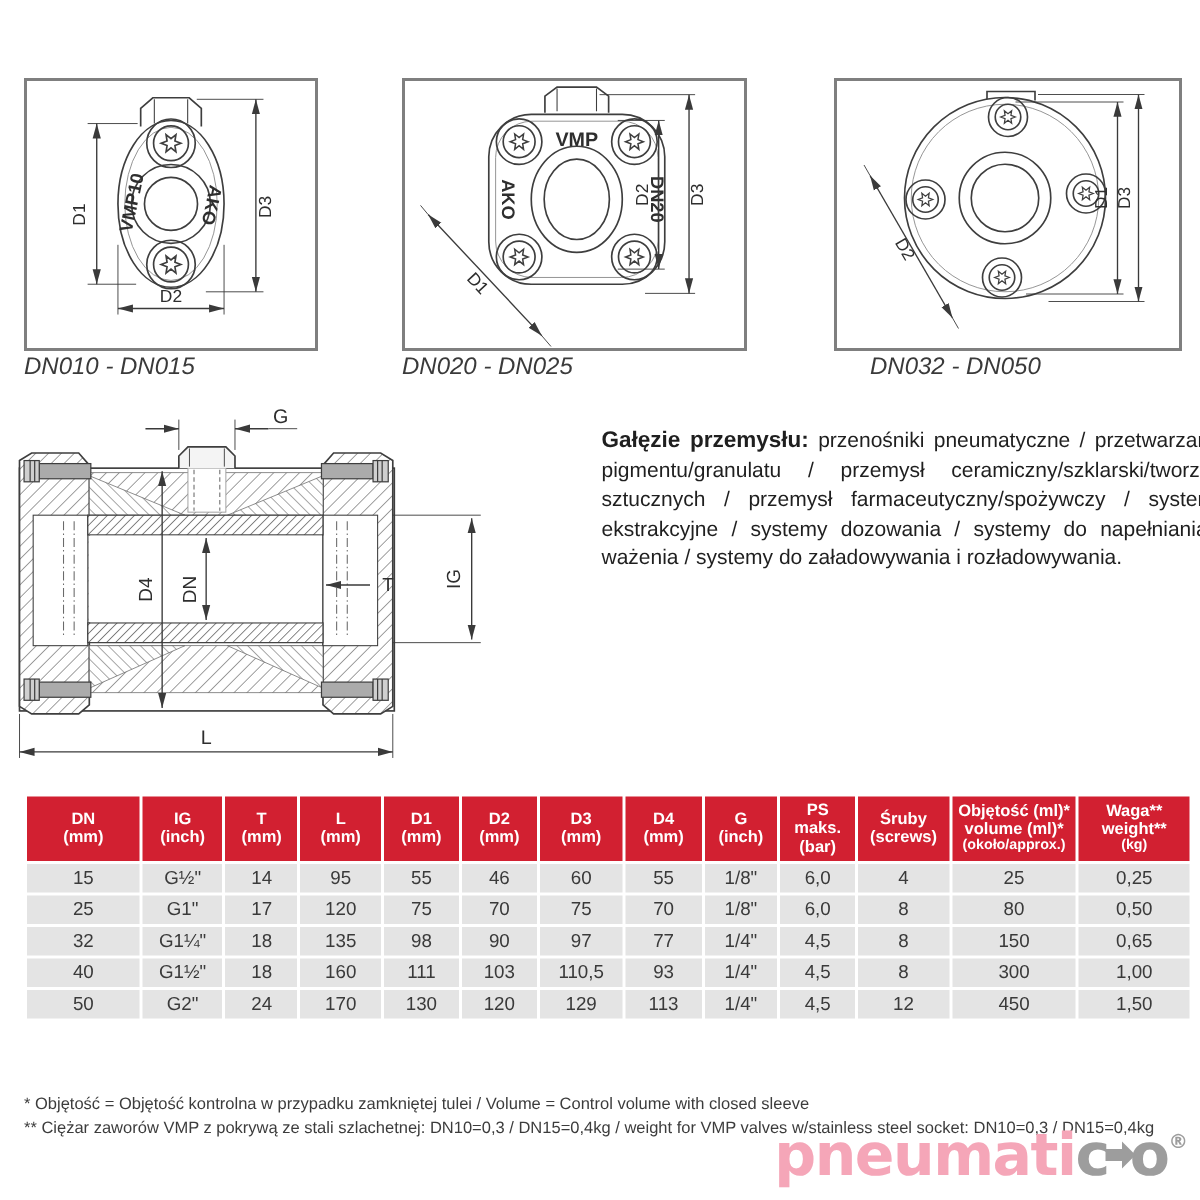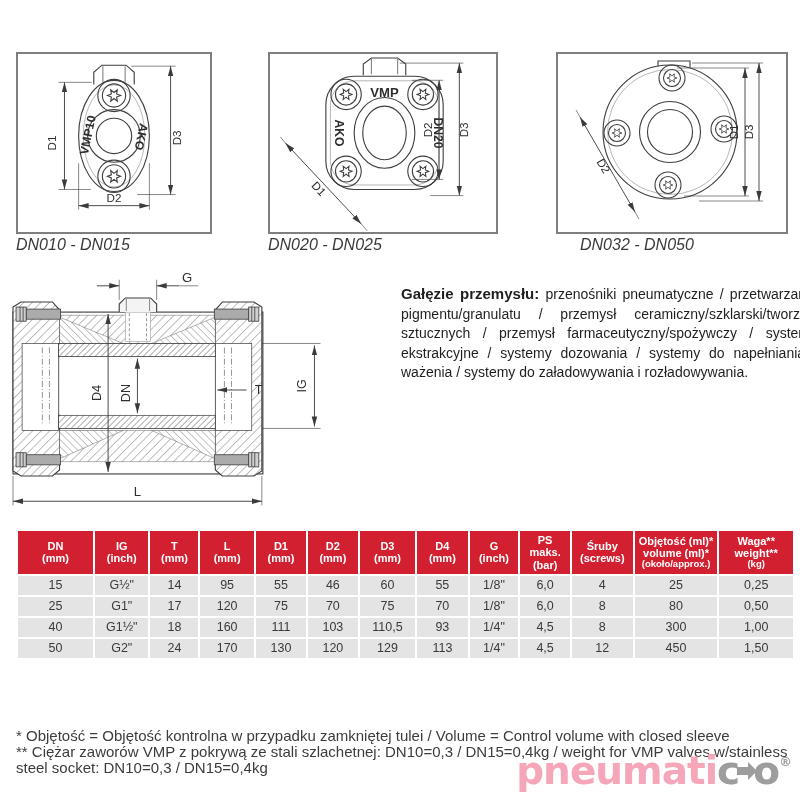--- a/index.html
+++ b/index.html
@@ -18,21 +18,21 @@
   svg text{font-family:"Liberation Sans",sans-serif;fill:#2e2e2e;}
   .textcol{position:absolute;left:401px;top:284px;width:416px;}
   .textcol p{margin:0 0 15px 0;font-size:14px;line-height:19.5px;text-align:justify;color:#1f1f1f;}
   .textcol b{font-size:15px;}
   .tablewrap{position:absolute;left:16px;top:529px;width:779px;}
   table{border-collapse:separate;border-spacing:2px;width:100%;table-layout:fixed;}
   th{background:#d22031;color:#fff;font-weight:bold;font-size:11px;line-height:1.12;
      padding:3px 1px;vertical-align:middle;text-align:center;}
   th div.small{font-size:9.5px;font-weight:bold;}
   td{background:#e4e4e4;color:#3a3a3a;font-size:12.5px;text-align:center;padding:2.5px 0;}
-  .footnotes{position:absolute;left:16px;top:728px;font-size:15px;line-height:16px;color:#3c3c3c;}
+  .footnotes{position:absolute;left:16px;top:728px;font-size:11px;line-height:16px;color:#3c3c3c;}
   .logo{position:absolute;top:748px;right:8px;font-weight:bold;font-size:39px;
         letter-spacing:-1px;white-space:nowrap;font-family:"DejaVu Sans","Liberation Sans",sans-serif;margin-left:16px;}
   .logo .pink{color:#f5a6b8;} .logo .gray{color:#9d9d9d;}
   .logo-arrow{display:inline-block;width:19px;height:10px;position:relative;
               margin:0 -3px 0 -2px;transform:translateY(-8px);}
   .logo-arrow .bar{position:absolute;left:0;top:1px;width:12px;height:8px;background:#9d9d9d;}
   .logo-arrow .tri{position:absolute;left:11px;top:-4px;width:0;height:0;
                    border-left:9px solid #9d9d9d;border-top:9px solid transparent;border-bottom:9px solid transparent;}
   .logo sup{font-size:13px;color:#9d9d9d;vertical-align:18px;letter-spacing:0;}
 </style>
@@ -384,20 +384,35 @@
           <td>70</td>
           <td>75</td>
           <td>70</td>
           <td>1/8"</td>
           <td>6,0</td>
           <td>8</td>
           <td>80</td>
           <td>0,50</td>
         </tr>
         <tr>
+          <td>32</td>
+          <td>G1¼"</td>
+          <td>18</td>
+          <td>135</td>
+          <td>98</td>
+          <td>90</td>
+          <td>97</td>
+          <td>77</td>
+          <td>1/4"</td>
+          <td>4,5</td>
+          <td>8</td>
+          <td>150</td>
+          <td>0,65</td>
+        </tr>
+        <tr>
           <td>40</td>
           <td>G1½"</td>
           <td>18</td>
           <td>160</td>
           <td>111</td>
           <td>103</td>
           <td>110,5</td>
           <td>93</td>
           <td>1/4"</td>
           <td>4,5</td>

